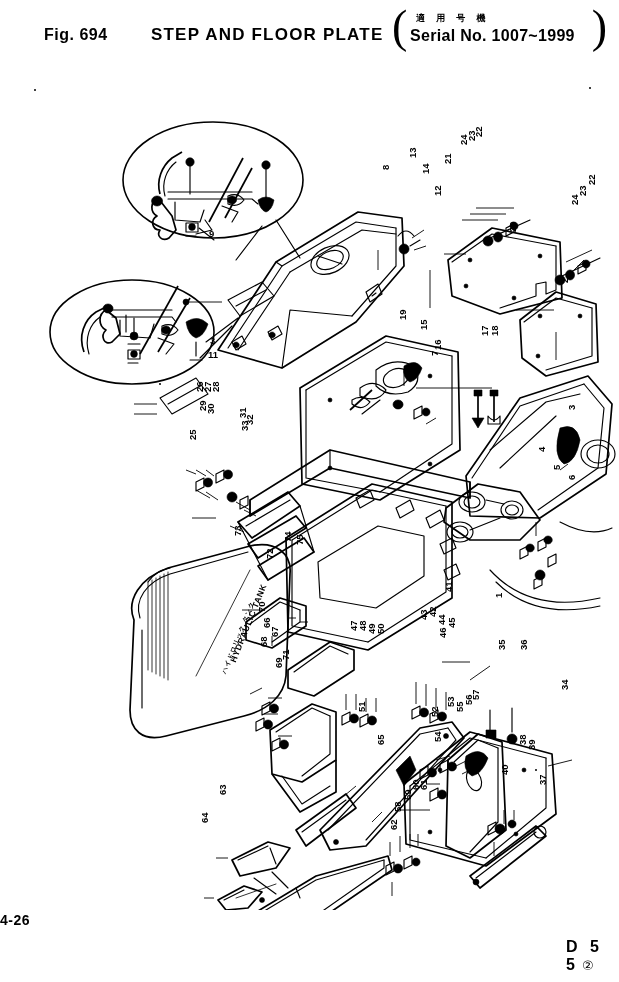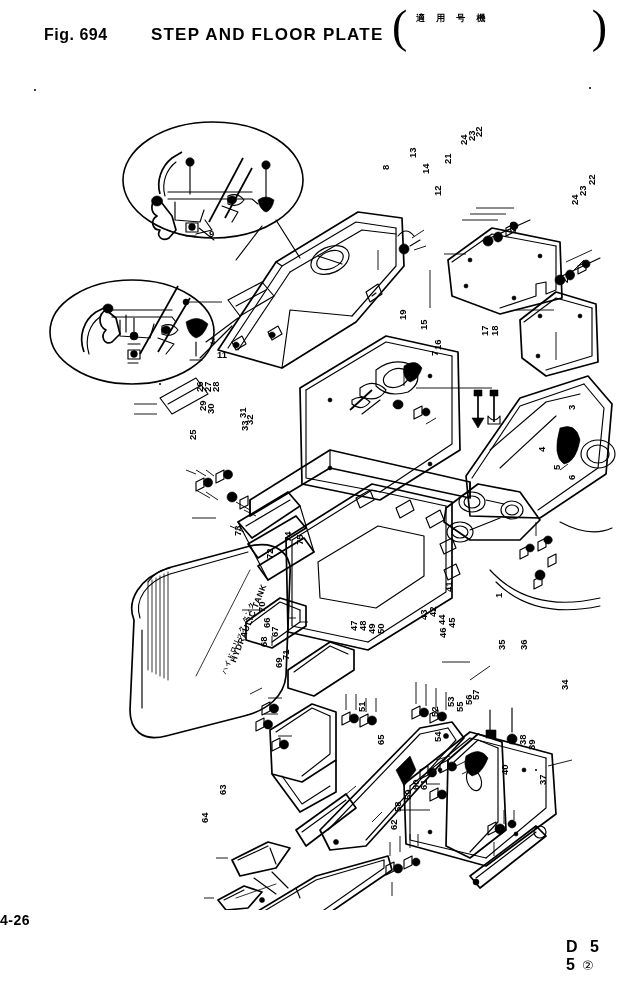--- a/index.html
+++ b/index.html
@@ -63,20 +63,21 @@
 
 <div id="page">
 
   <div id="header">
     <div class="fig-no">Fig. 694</div>
     <div class="en-line">STEP  AND FLOOR PLATE</div>
     <div class="serial-wrap">
       <span class="paren l">(</span>
       <span class="paren r">)</span>
       <div class="serial-jp">適 用 号 機</div>
+      <div class="serial-en">Serial No. 1007~1999</div>
     </div>
   </div>
 
   <div id="drawing">
   <svg width="619" height="840" viewBox="0 0 619 840" xmlns="http://www.w3.org/2000/svg">
 
     <g>
       <ellipse class="bub" cx="213" cy="110" rx="90" ry="58"></ellipse>
 
       <path class="ln" d="M276 150 L300 188 M262 156 L236 190"></path>
@@ -518,21 +519,21 @@
       <div class="cal" style="left: 494px; top: 598px; transform: rotate(-90deg);">1</div>
       <div class="cal" style="left: 560px; top: 283px; transform: rotate(-90deg);">2</div>
       <div class="cal" style="left: 567px; top: 410px; transform: rotate(-90deg);">3</div>
       <div class="cal" style="left: 537px; top: 452px; transform: rotate(-90deg);">4</div>
       <div class="cal" style="left: 552px; top: 470px; transform: rotate(-90deg);">5</div>
       <div class="cal" style="left: 567px; top: 480px; transform: rotate(-90deg);">6</div>
       <div class="cal" style="left: 430px; top: 356px; transform: rotate(-90deg);">7</div>
       <div class="cal" style="left: 381px; top: 170px; transform: rotate(-90deg);">8</div>
       <div class="cal" style="left: 209px; top: 229px; transform: rotate(0deg);">9</div>
       <div class="cal" style="left: 210px; top: 336px; transform: rotate(0deg);">3</div>
-      <div class="cal" style="left: 208px; top: 350px; transform: rotate(0deg); margin-left: 9px;">11</div>
+      <div class="cal" style="left: 208px; top: 350px; transform: rotate(0deg);">11</div>
       <div class="cal" style="left: 433px; top: 196px; transform: rotate(-90deg);">12</div>
       <div class="cal" style="left: 408px; top: 158px; transform: rotate(-90deg);">13</div>
       <div class="cal" style="left: 421px; top: 174px; transform: rotate(-90deg);">14</div>
       <div class="cal" style="left: 419px; top: 330px; transform: rotate(-90deg);">15</div>
       <div class="cal" style="left: 433px; top: 350px; transform: rotate(-90deg);">16</div>
       <div class="cal" style="left: 480px; top: 336px; transform: rotate(-90deg);">17</div>
       <div class="cal" style="left: 490px; top: 336px; transform: rotate(-90deg);">18</div>
       <div class="cal" style="left: 398px; top: 320px; transform: rotate(-90deg);">19</div>
       <div class="cal" style="left: 508px; top: 232px; transform: rotate(-90deg);">20</div>
       <div class="cal" style="left: 443px; top: 164px; transform: rotate(-90deg);">21</div>

